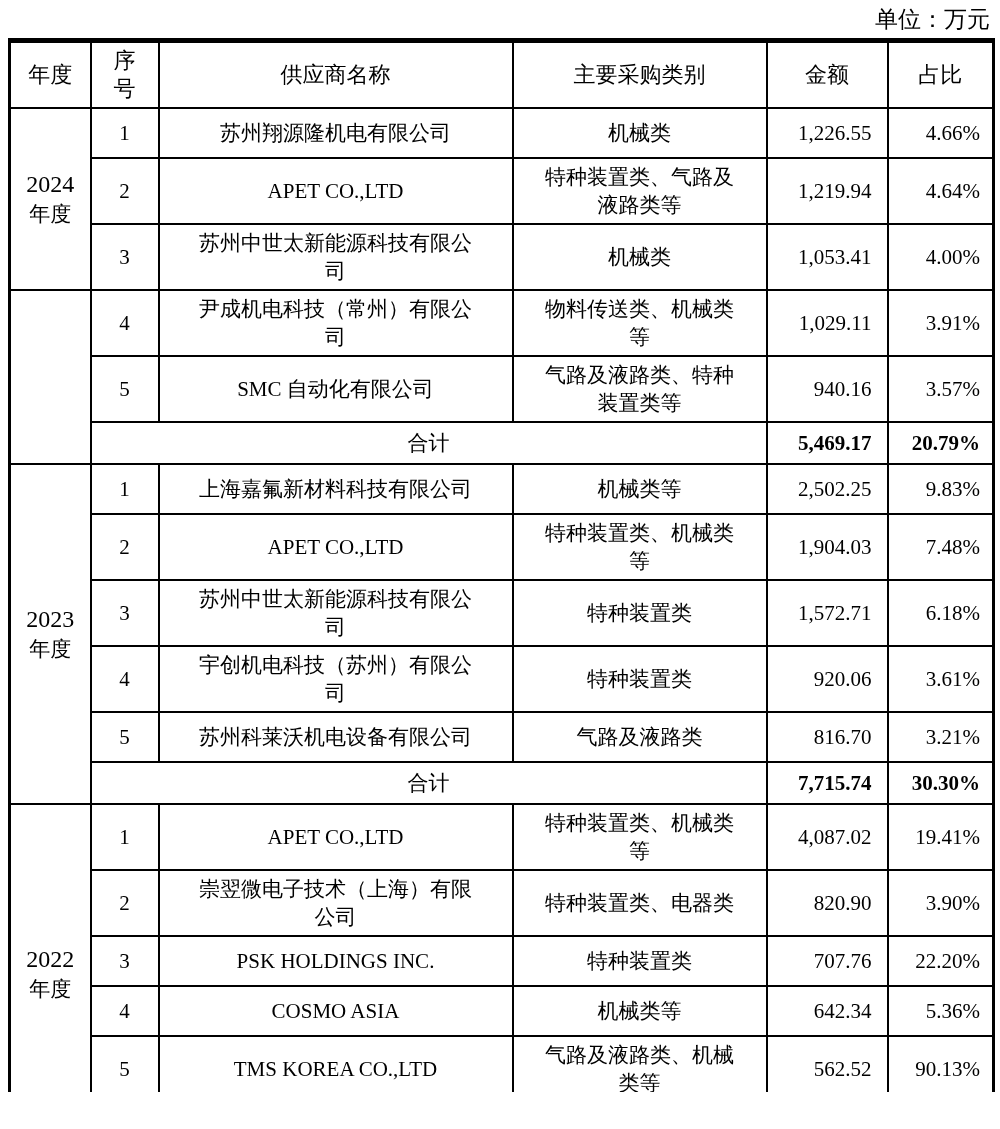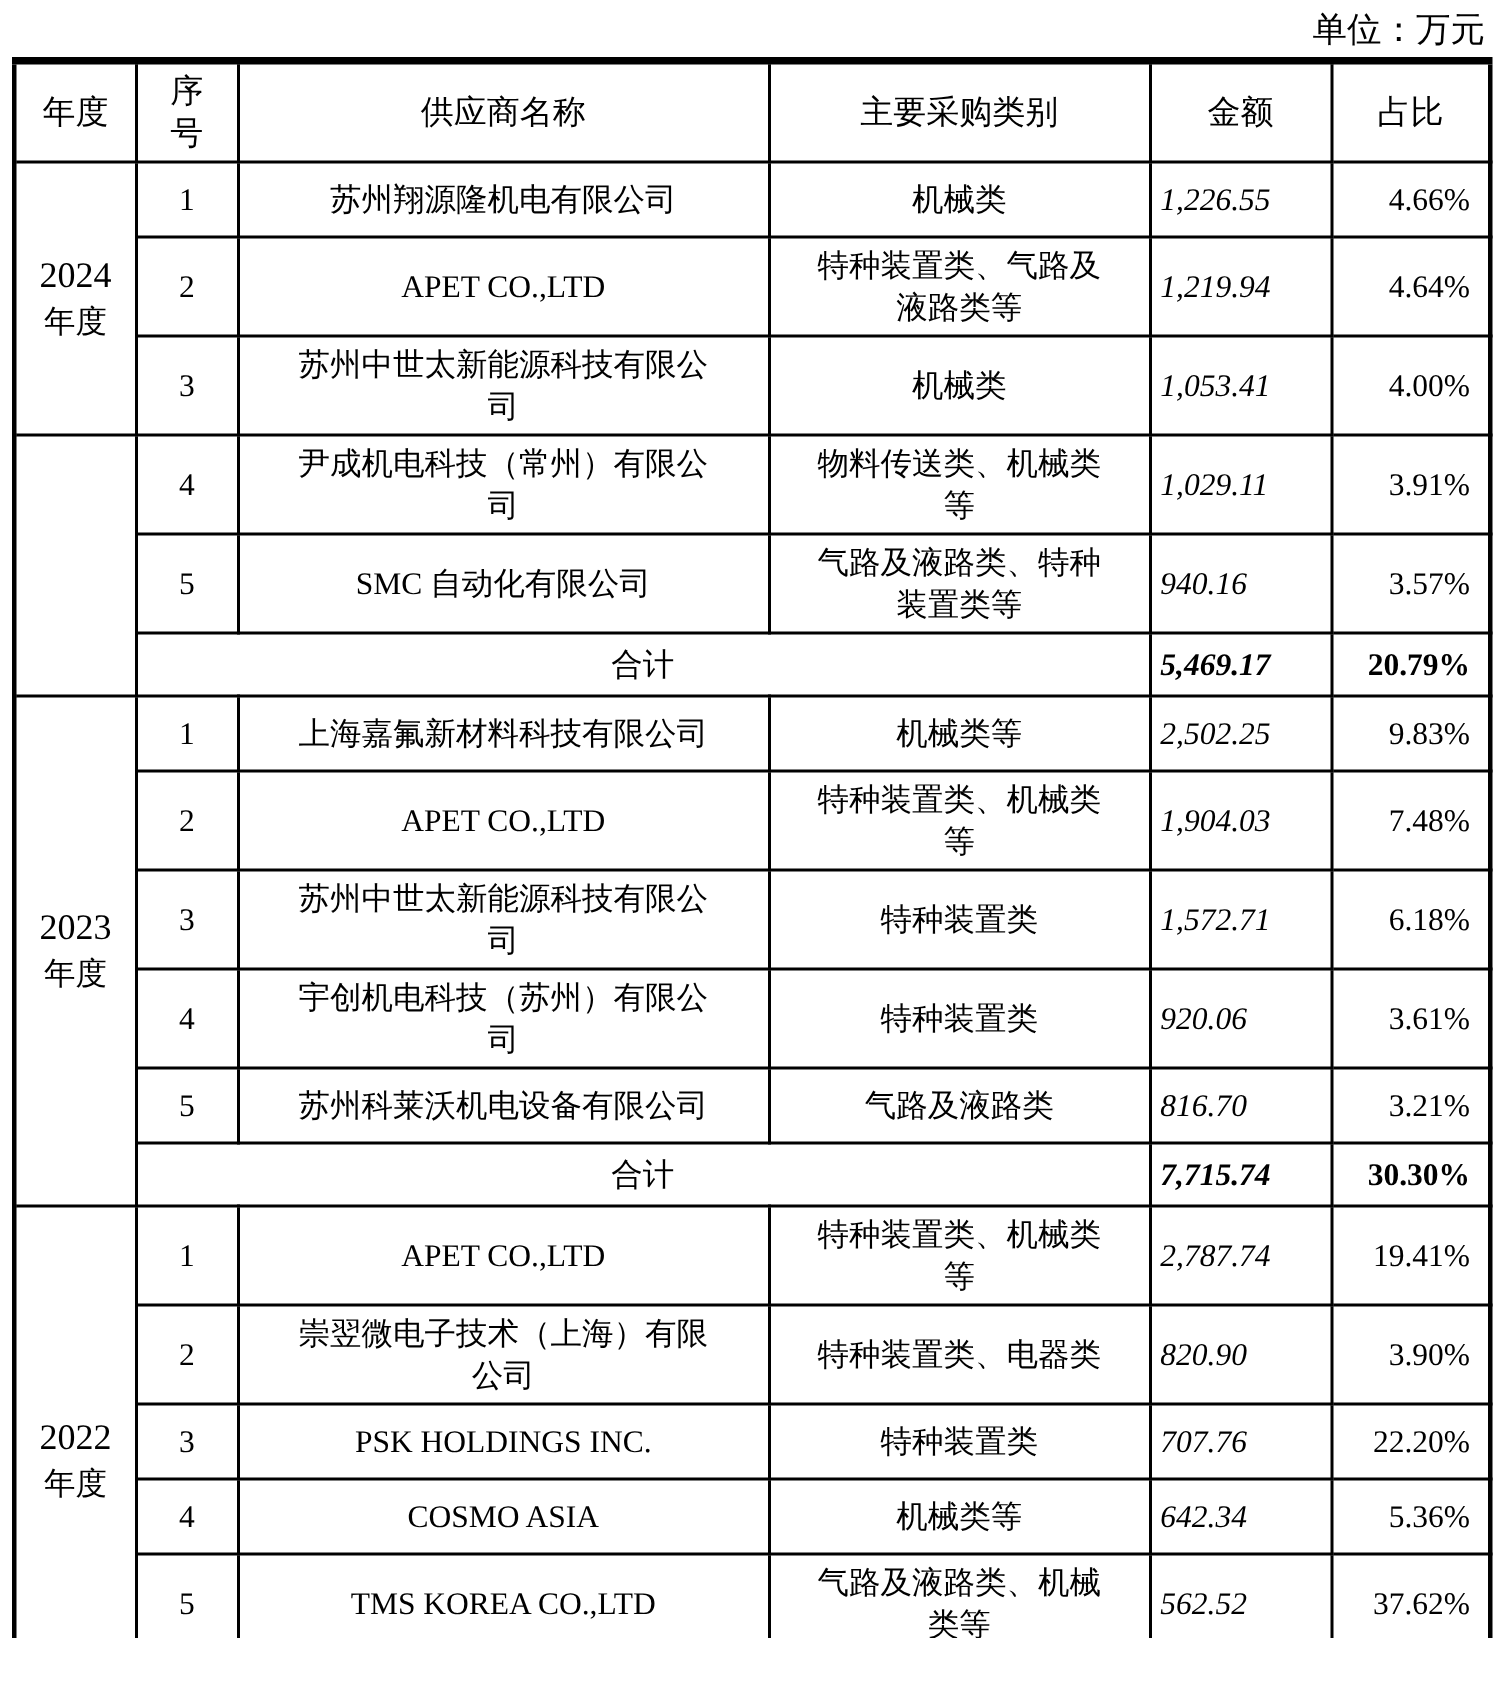--- a/index.html
+++ b/index.html
@@ -49,21 +49,21 @@
   .suppliers tr.total-row td { height: 32px; }
   
   .th-no-inner { display: inline-block; width: 1.1em; }
   
   .year-num { display: block; font-weight: normal; font-size: 24px; line-height: 30px; }
   .year-suffix { display: block; font-size: 21px; line-height: 30px; }
   
   td.supplier-cell { padding-left: 35px; padding-right: 35px; }
   td.category-cell { padding-left: 27px; padding-right: 27px; }
   
-  td.amount-cell { text-align: left; padding-right: 15px; font-style: italic; }
+  td.amount-cell { text-align: right; padding-right: 15px; }
   td.share-cell  { text-align: right; padding-right: 12px; }
   tr.total-row td.amount-cell, tr.total-row td.share-cell { font-weight: bold; }
 </style>
 </head>
 <body>
 
 <div class="page">
   <div class="unit-label">单位：万元</div>
 
   <table class="suppliers">
@@ -176,21 +176,21 @@
           <td class="share-cell">30.30%</td>
         </tr>
         <tr>
           <td class="year-cell" rowspan="6">
             <span class="year-num">2022</span>
             <span class="year-suffix">年度</span>
           </td>
           <td class="no-cell">1</td>
           <td class="supplier-cell">APET CO.,LTD</td>
           <td class="category-cell">特种装置类、机械类等</td>
-          <td class="amount-cell">2,787.74</td>
+          <td class="amount-cell">4,087.02</td>
           <td class="share-cell">19.41%</td>
         </tr>
         <tr>
           <td class="no-cell">2</td>
           <td class="supplier-cell">崇翌微电子技术（上海）有限公司</td>
           <td class="category-cell">特种装置类、电器类</td>
           <td class="amount-cell">820.90</td>
           <td class="share-cell">3.90%</td>
         </tr>
         <tr>
@@ -205,21 +205,21 @@
           <td class="supplier-cell">COSMO ASIA</td>
           <td class="category-cell">机械类等</td>
           <td class="amount-cell">642.34</td>
           <td class="share-cell">5.36%</td>
         </tr>
         <tr>
           <td class="no-cell">5</td>
           <td class="supplier-cell">TMS KOREA CO.,LTD</td>
           <td class="category-cell">气路及液路类、机械类等</td>
           <td class="amount-cell">562.52</td>
-          <td class="share-cell">37.62%</td>
+          <td class="share-cell">90.13%</td>
         </tr>
         <tr class="total-row">
           <td class="total-label-cell" colspan="3">合计</td>
           <td class="amount-cell">6,820.55</td>
           <td class="share-cell">32.40%</td>
         </tr>
       </tbody>
   </table>
 </div>
 

